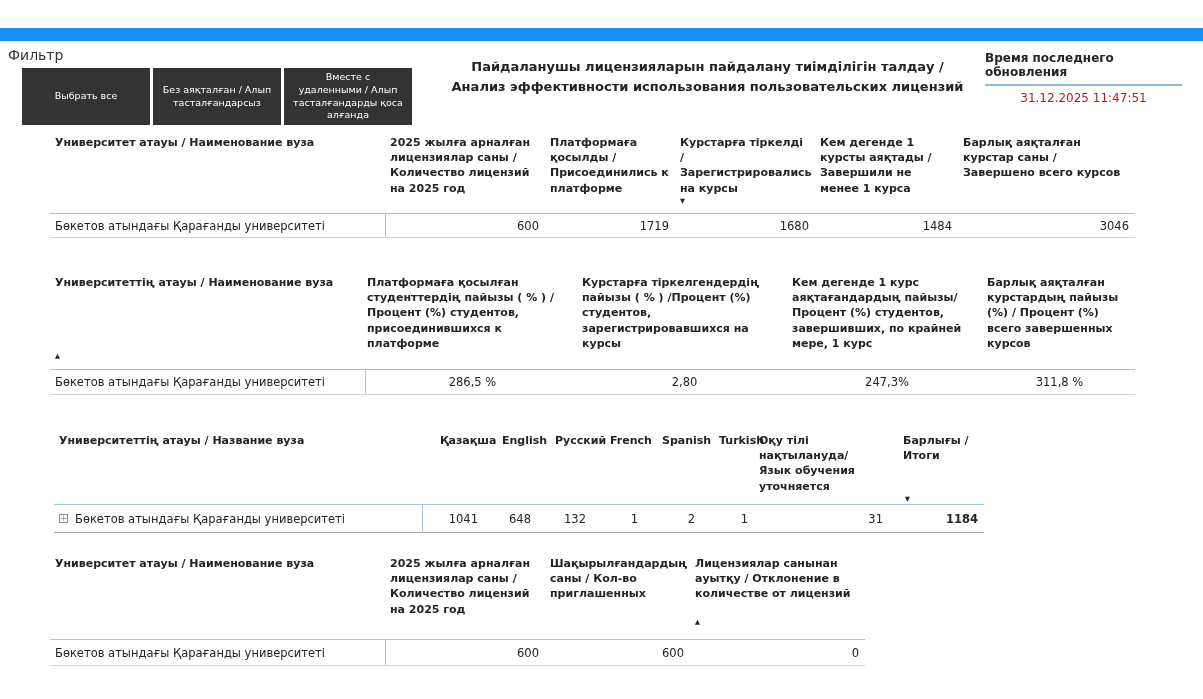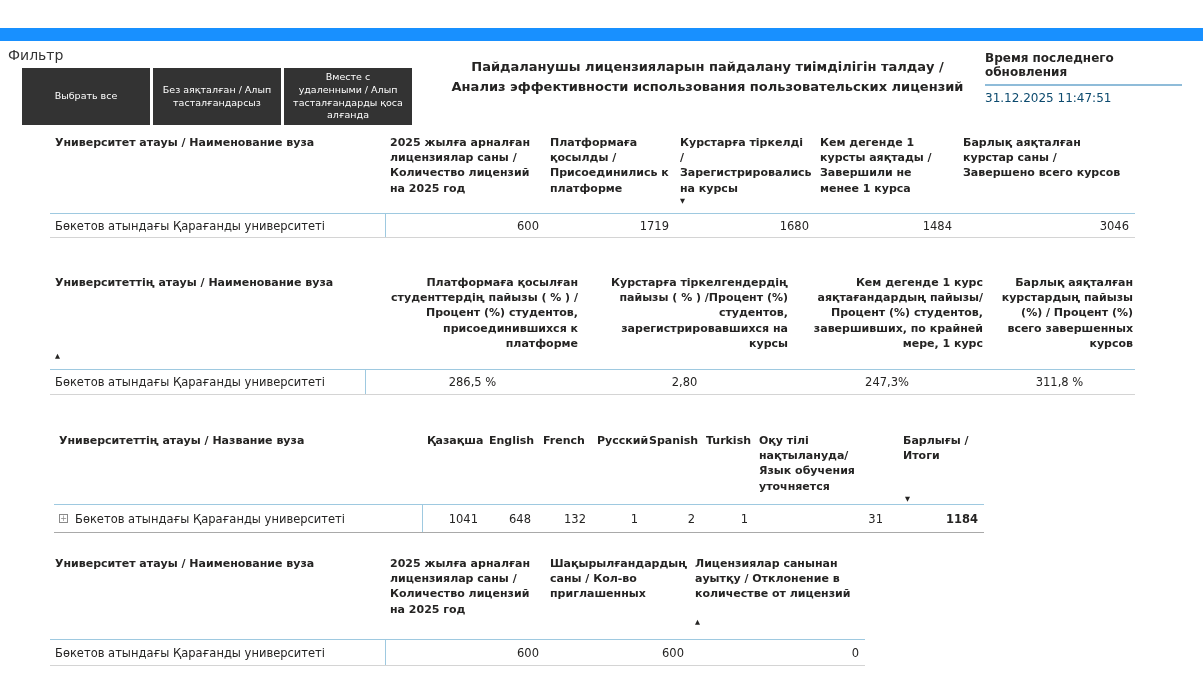--- a/index.html
+++ b/index.html
@@ -14,28 +14,28 @@
   .fbtn { width:128px; height:57px; background:#333333; color:#ffffff; border:none; cursor:pointer;
           font-family:inherit; font-size:9.5px; line-height:1.35; display:flex; align-items:center;
           justify-content:center; text-align:center; padding:4px 9px; }
 
   .title { position:absolute; left:420px; top:57px; width:575px; text-align:center;
            font-weight:bold; font-size:13px; line-height:19.5px; color:#252423; }
 
   .update { position:absolute; left:985px; top:51px; width:197px; }
   .update-lbl { font-weight:bold; font-size:12px; color:#252423; padding-bottom:5px;
                 border-bottom:2px solid #8fbcd9; }
-  .update-val { font-size:12px; color:#0c4a6e; margin-top:5px; }
+  .update-val { font-size:12px; color:#b91c1c; margin-top:5px;text-align:center; }
 
   .tbl { position:absolute; color:#252423; }
   .thead, .trow { display:grid; }
   .thead { border-bottom:1px solid #9ec9e0; align-content:start; }
   .th { font-weight:bold; font-size:11px; line-height:1.38; padding:2px 6px 10px 5px; position:relative; }
-  .th.hC { text-align:right; padding-left:2px; padding-right:2px; }
-  .th.hR { text-align:center; }
+  .th.hC { text-align:left; padding-left:2px; padding-right:2px; }
+  .th.hR { text-align:center;margin-left:13px; }
   .trow { border-bottom:1px solid #d4d4d4; }
   .td { font-size:11.5px; display:flex; align-items:center; padding:0 6px 0 5px;text-align:center; }
   .vR { justify-content:flex-end; }
   .vC { justify-content:center; }
   .bold { font-weight:bold; }
   .sep { border-left:1px solid #9ec9e0; }
   .sort { position:absolute; bottom:1px; left:5px; font-size:6.5px; color:#252423; line-height:1; }
 
   .t1 { left:50px; top:133px; width:1085px; }
   .t1 .thead, .t1 .trow { grid-template-columns:335px 160px 130px 140px 143px 177px; }
@@ -128,22 +128,22 @@
       <div class="td vC">247,3%</div>
       <div class="td vC">311,8 %</div>
     </div>
   </div>
 
   <div class="tbl t3">
     <div class="thead">
       <div class="th">Университеттің атауы / Название вуза</div>
       <div class="th hR">Қазақша</div>
       <div class="th hR">English</div>
+      <div class="th hR">Русский</div>
       <div class="th hR">French</div>
-      <div class="th hR">Русский</div>
       <div class="th hR">Spanish</div>
       <div class="th hR">Turkish</div>
       <div class="th">Оқу тілі нақтылануда/ Язык обучения уточняется</div>
       <div class="th th-total">
         <span>Барлығы / Итоги</span>
         <span class="sort">▼</span>
       </div>
     </div>
     <div class="trow">
       <div class="td">

